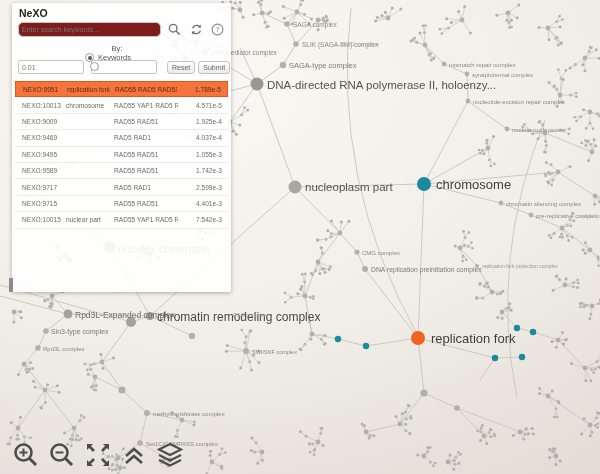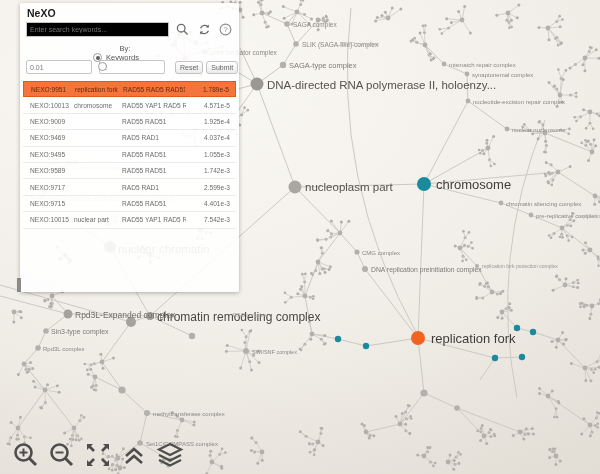--- a/index.html
+++ b/index.html
@@ -6,31 +6,31 @@
   body{
     width:600px;height:474px;overflow:hidden;position:relative;
     font-family:"Liberation Sans",sans-serif;
     background:radial-gradient(ellipse 130% 110% at 32% 18%, #faf8f4 0%, #f1eee8 50%, #ded9d0 100%);
   }
   #graph{position:absolute;left:0;top:0;z-index:1;}
   #graph text{font-family:"Liberation Sans",sans-serif;}
 
   
   .panel{
-    position:absolute;left:20px;top:3px;width:219px;height:289px;z-index:5;
+    position:absolute;left:12px;top:3px;width:219px;height:289px;z-index:5;
     background:rgba(255,255,255,0.88);
     box-shadow:0 1px 4px rgba(80,70,50,.4);
     border-radius:2px;box-sizing:border-box;
   }
   .panel-inner{padding:3px 6px 0 6px;}
   .app-title{font-size:10.5px;font-weight:bold;color:#222;margin:1px 0 3px 1px;}
   .search-row{display:flex;align-items:center;}
   .search-input{
     width:140px;height:13px;font-size:7px;color:#999;border:1px solid #c6c6c6;
-    border-radius:0;padding:0 3px;background:#000000;outline:none;box-sizing:content-box;
+    border-radius:5px;padding:0 3px;background:#7f1d1d;outline:none;box-sizing:content-box;
     font-family:"Liberation Sans",sans-serif;
   }
   .icon-btn{width:15px;height:15px;margin-left:7px;display:flex;align-items:center;justify-content:center;cursor:pointer;}
   .radio-row{display:flex;align-items:center;margin:7px 0 0 1px;font-size:7.5px;color:#555;height:10px;flex-direction:column;}
   .by-label{margin-right:10px;}
   .radio-opt{display:flex;align-items:center;margin-right:28px;}
   .radio-circ{width:7px;height:7px;border:1px solid #9a9a9a;border-radius:50%;margin-right:4px;position:relative;background:#fff;}
   .radio-circ.on::after{content:"";position:absolute;left:1.5px;top:1.5px;width:4px;height:4px;border-radius:50%;background:#5b5b5b;}
   .section-heading{font-size:9px;color:#7c7c7c;margin:12px 0 4px 1px;}
   .query-area{

